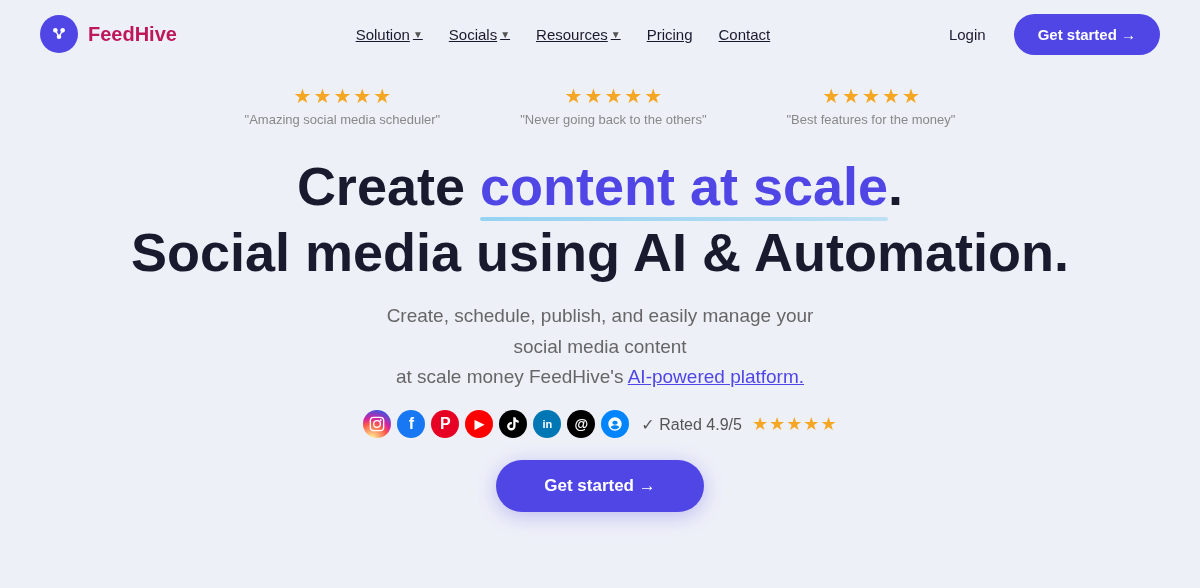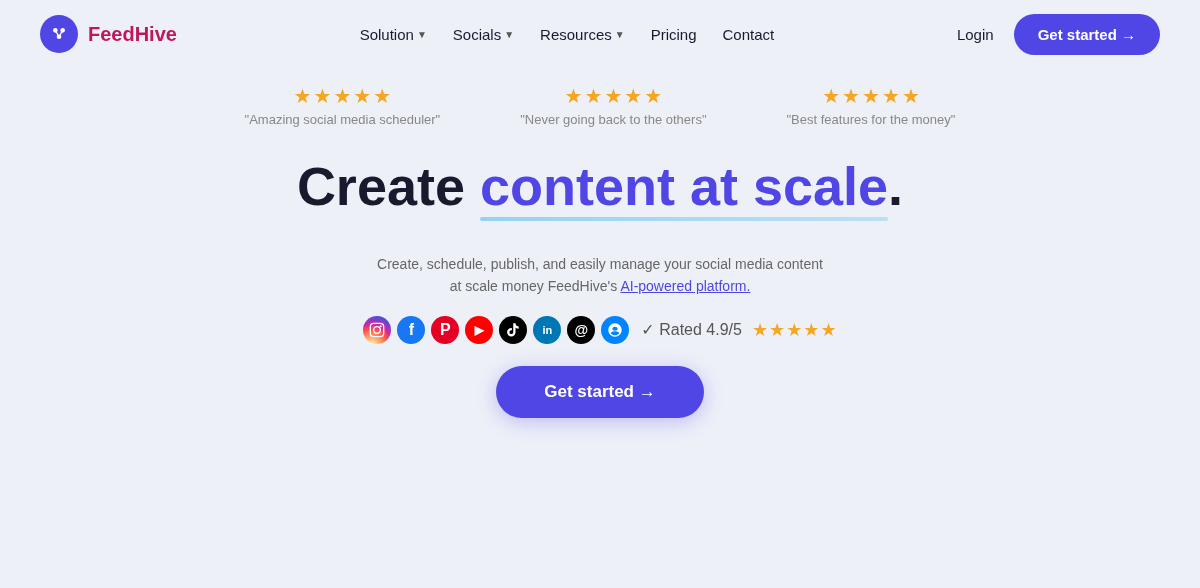--- a/index.html
+++ b/index.html
@@ -51,30 +51,31 @@
     .nav-item {
       display: flex;
       align-items: center;
       gap: 3px;
       padding: 6px 10px;
       font-size: 15px;
       color: #1a1a2e;
       cursor: pointer;
       border-radius: 6px;
       font-weight: 500;
+      text-decoration: underline;
     }
     .nav-arrow {
       font-size: 10px;
       color: #555;
       margin-top: 1px;
     }
     .nav-right {
       display: flex;
       align-items: center;
-      gap: 20px;
+      gap: 28px;
     }
     .login-btn {
       font-size: 15px;
       color: #1a1a2e;
       cursor: pointer;
       font-weight: 500;
     }
     .get-started-btn {
       background: #4f46e5;
       color: white;
@@ -140,24 +141,24 @@
       position: absolute;
       bottom: -4px;
       left: 0;
       right: 0;
       height: 4px;
       background: linear-gradient(90deg, #6ec6f0, #a8d8f0);
       border-radius: 4px;
       opacity: 0.7;
     }
     .hero-sub {
-      font-size: 14px;
+      font-size: 19px;
       color: #666;
       line-height: 1.6;
-      margin-top: 32px;
+      margin-top: 14px;
       max-width: 460px;
     }
     .hero-sub a {
       color: #4f46e5;
       text-decoration: underline;
     }
 
     
     .social-row {
       display: flex;
@@ -303,20 +304,21 @@
       <span class="star">★</span>
     </div>
     <span class="review-text">"Best features for the money"</span>
   </div>
 </div>
 
 <div class="hero">
   <div class="hero-heading">
     <span>Create </span><span class="highlight">content at scale</span><span>.</span>
   </div>
+  <div class="hero-heading">Social media using AI &amp; Automation.</div>
 
   <p class="hero-sub">
     <span>Create, schedule, publish, and easily manage your social media content</span><br>
     <span>at scale money FeedHive's </span><a href="#">AI-powered platform.</a>
   </p>
 
   <div class="social-row">
     <div class="social-icon ig" title="Instagram">
       <svg width="16" height="16" viewBox="0 0 24 24" fill="white">
         <rect x="2" y="2" width="20" height="20" rx="5" ry="5" fill="none" stroke="white" stroke-width="2"></rect>

